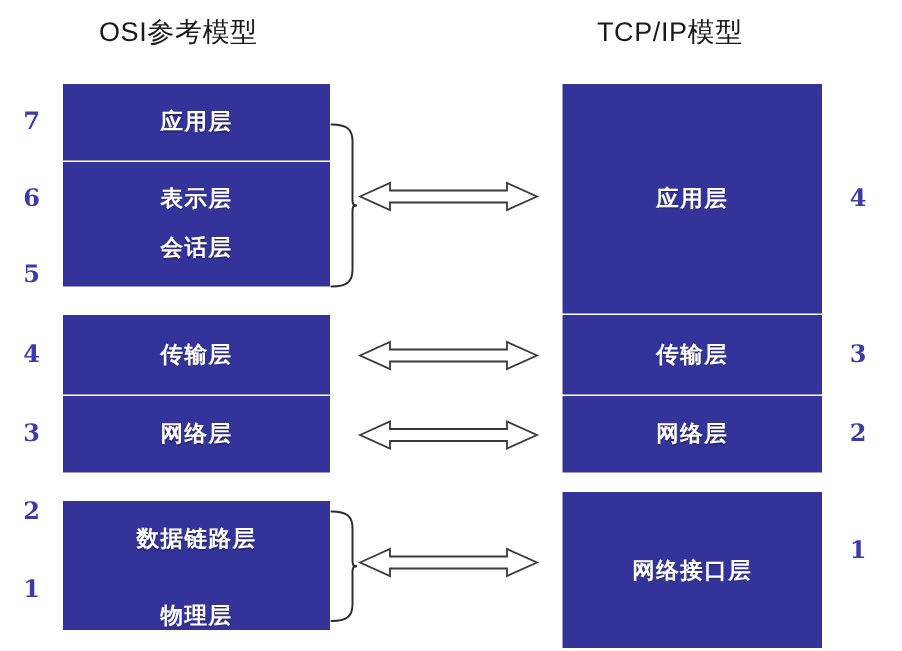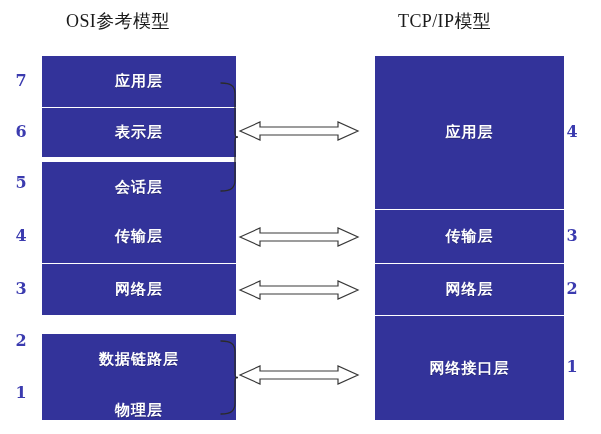--- a/index.html
+++ b/index.html
@@ -16,36 +16,35 @@
   #canvas {
     position: relative;
     width: 601px;
     height: 434px;
     background: #ffffff;
   }
 
   
   .model-title {
     position: absolute;
-    font-family: Liberation Serif, serif;
+    font-family: Liberation Sans, sans-serif;
     font-size: 18px;
     color: #1a1a1a;
     letter-spacing: 0.4px;
     white-space: nowrap;
   }
   #title-osi  { left: 66px;  top: 9px; }
   #title-tcp  { left: 398px; top: 9px; text-align: center; }
 
   
   .stack {
     position: absolute;
     top: 56px;
     height: 316px;
     background: #ffffff;
-    padding-left: 16px;
   }
   #stack-osi { left: 42px;  width: 178px; }
   #stack-tcp { left: 375px; width: 173px; }
 
   .layer-box {
     position: absolute;
     left: 0;
     right: 0;
     background: #33339A;
     box-sizing: border-box;
@@ -114,21 +113,21 @@
   <div class="model-title" id="title-osi">OSI参考模型</div>
   <div class="model-title" id="title-tcp">TCP/IP模型</div>
 
   <div class="stack" id="stack-osi">
       <div class="layer-box" style="top: 0px; height: 51px;">
         <span class="layer-label">应用层</span>
       </div>
       <div class="layer-box" style="top: 52px; height: 49px;">
         <span class="layer-label">表示层</span>
       </div>
-      <div class="layer-box" style="top: 106px; height: 51px;">
+      <div class="layer-box" style="top: 84px; height: 51px;">
         <span class="layer-label">会话层</span>
       </div>
       <div class="layer-box" style="top: 154px; height: 53px;">
         <span class="layer-label">传输层</span>
       </div>
       <div class="layer-box" style="top: 208px; height: 51px;">
         <span class="layer-label">网络层</span>
       </div>
       <div class="layer-box" style="top: 278px; height: 51px;">
         <span class="layer-label">数据链路层</span>
@@ -141,21 +140,21 @@
   <div class="stack" id="stack-tcp">
       <div class="layer-box" style="top: 0px; height: 153px;">
         <span class="layer-label">应用层</span>
       </div>
       <div class="layer-box" style="top: 154px; height: 53px;">
         <span class="layer-label">传输层</span>
       </div>
       <div class="layer-box" style="top: 208px; height: 51px;">
         <span class="layer-label">网络层</span>
       </div>
-      <div class="layer-box" style="top: 260px; height: 104px; align-items: center;">
+      <div class="layer-box" style="top: 272px; height: 104px; align-items: center;">
         <span class="layer-label">网络接口层</span>
       </div>
     </div>
 
   <div id="connectors">
       <div class="arrow" style="top: 118px;">
         <svg viewBox="0 0 122 26" xmlns="http://www.w3.org/2000/svg">
           <polygon points="2,13 22,4 22,9 100,9 100,4 120,13 100,22 100,17 22,17 22,22" fill="#ffffff" stroke="#3a3a3a" stroke-width="1.2" stroke-linejoin="miter"></polygon>
         </svg>
       </div>

